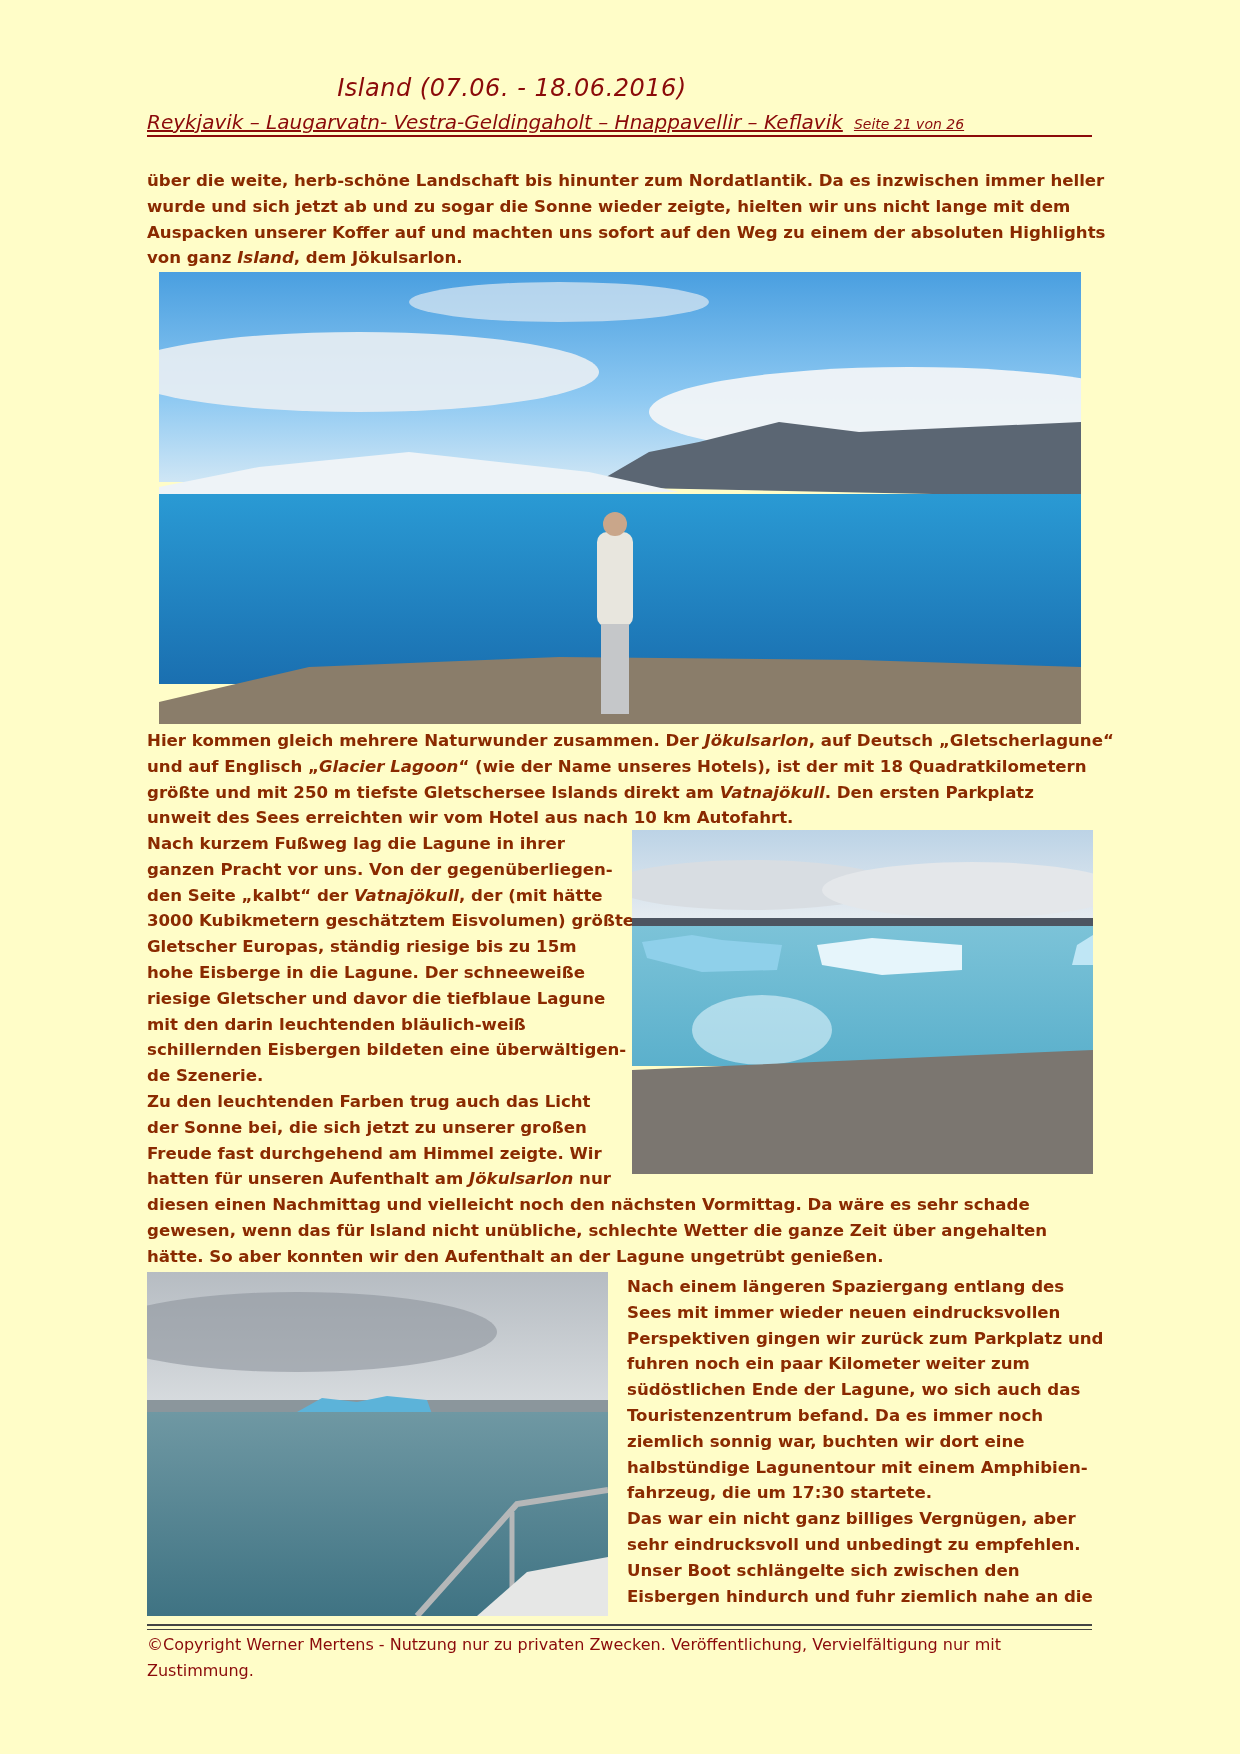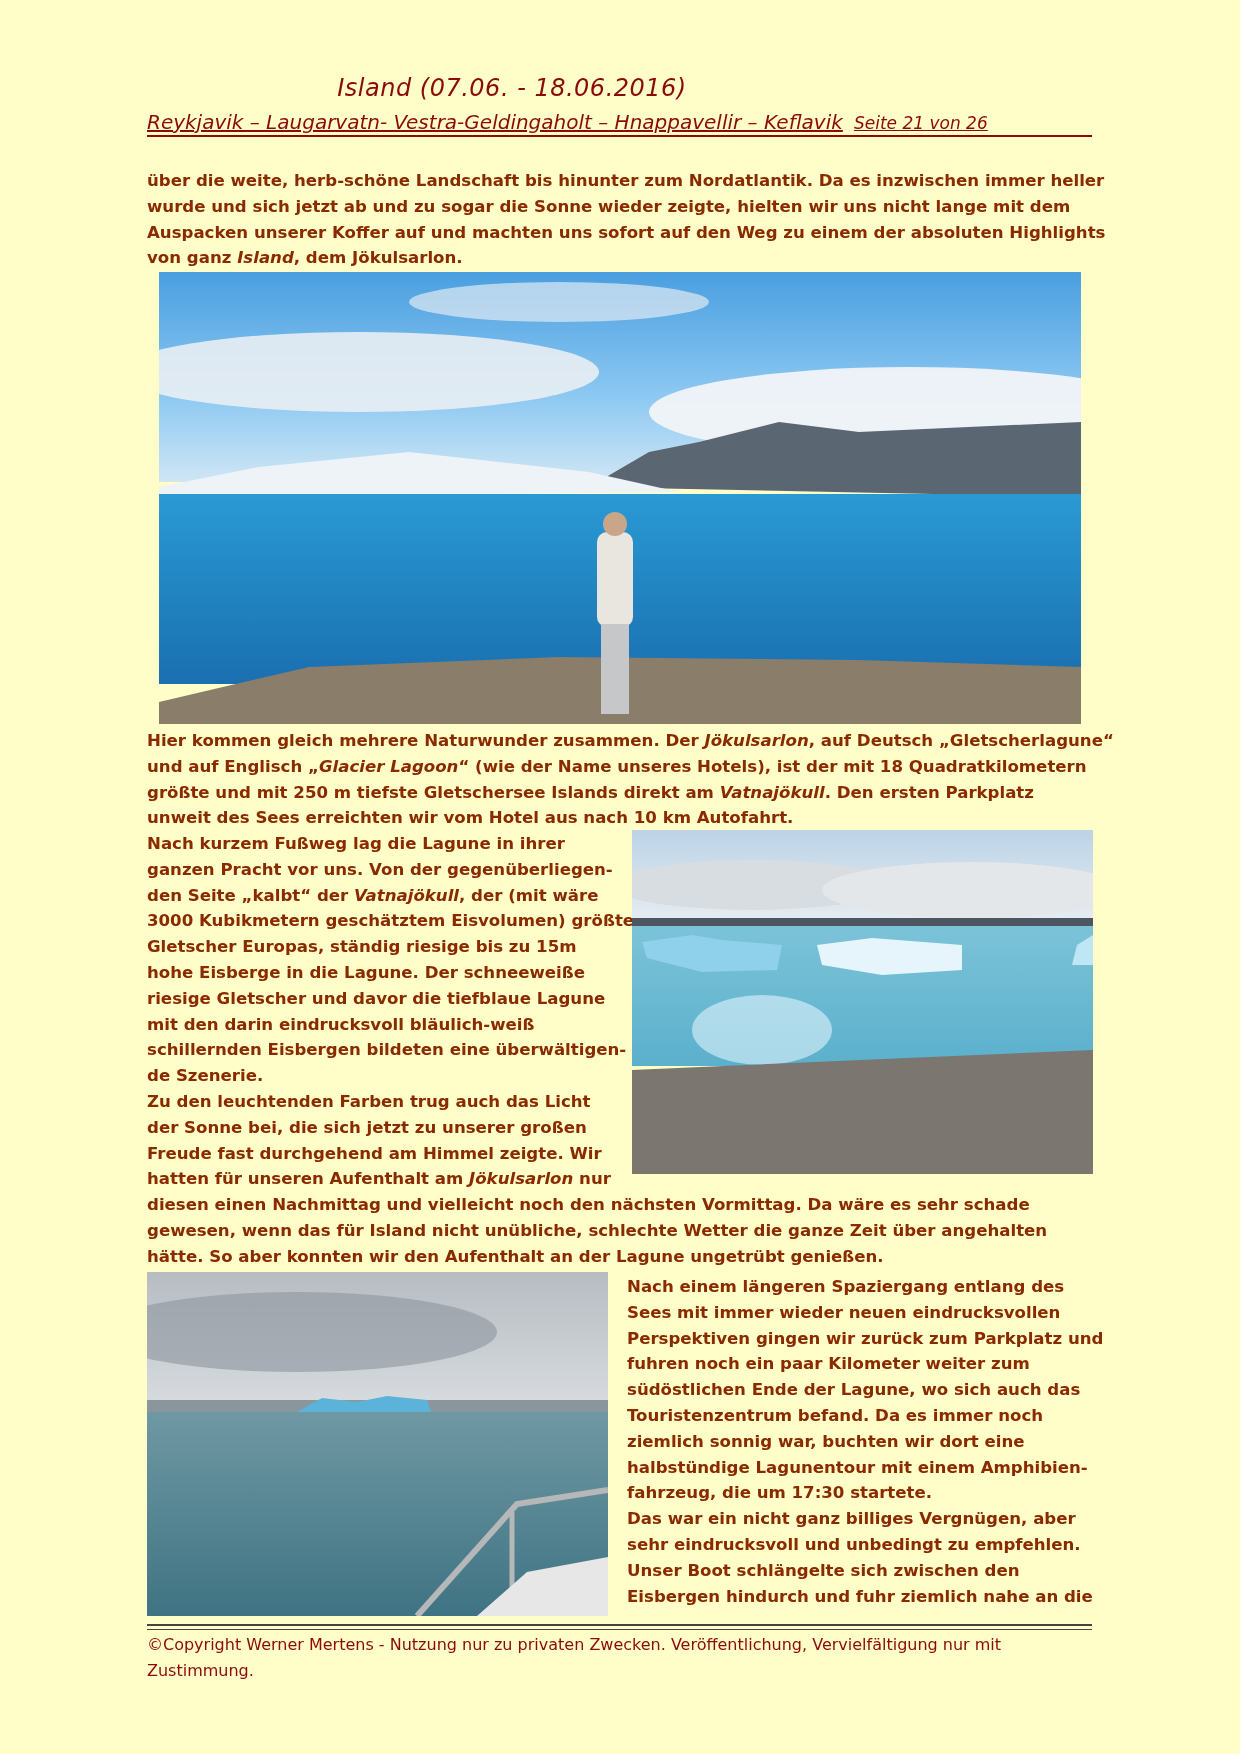--- a/index.html
+++ b/index.html
@@ -9,21 +9,21 @@
     }
     .title {
       position:absolute; top:74px; left:0; width:1024px; text-align:center;
       font-style:italic; font-size:24px; color:#8b0a0a; letter-spacing:0.5px;
     }
     .subtitle {
       position:absolute; top:110px; left:147px; width:945px; white-space:nowrap;
       font-style:italic; color:#8b0a0a; border-bottom:2px solid #8b0a0a; padding-bottom:1px;
     }
     .subtitle .route { font-weight:normal; font-size:20px; text-decoration:underline; }
-    .subtitle .page { font-size:17px; margin-left:6px; text-decoration:underline; }
+    .subtitle .page { font-size:14px; margin-left:6px; text-decoration:underline; }
     .txt { position:absolute; font-weight:bold; font-size:16.6px; line-height:25.8px; color:#8a2a00; white-space:nowrap; }
     .txt i { font-weight:bold; }
     .photo { position:absolute; overflow:hidden; }
     .hr { position:absolute; left:147px; top:1624px; width:945px; height:3px; border-top:2px solid #444; border-bottom:1px solid #444; }
     .footer { position:absolute; left:147px; top:1632px; width:945px; font-size:16px; line-height:26px; color:#8b0a0a; }
   </style>
 </head>
 <body>
 
 <div class="title">Island  (07.06. - 18.06.2016)</div>
@@ -69,26 +69,26 @@
 <div class="txt" style="left:147px; top:728px;">
   <div><span>Hier kommen gleich mehrere Naturwunder zusammen. Der </span><i>Jökulsarlon</i><span>, auf Deutsch „Gletscherlagune“</span></div>
   <div><span>und auf Englisch „</span><i>Glacier Lagoon</i><span>“ (wie der Name unseres Hotels), ist der mit 18 Quadratkilometern</span></div>
   <div><span>größte und mit 250 m tiefste Gletschersee Islands direkt am </span><i>Vatnajökull</i><span>. Den ersten Parkplatz</span></div>
   <div>unweit des Sees erreichten wir vom Hotel aus nach 10 km Autofahrt.</div>
 </div>
 
 <div class="txt" style="left:147px; top:831px;">
   <div>Nach kurzem Fußweg lag die Lagune in ihrer</div>
   <div>ganzen Pracht vor uns. Von der gegenüberliegen-</div>
-  <div><span>den Seite „kalbt“ der </span><i>Vatnajökull</i><span>, der (mit wäre</span></div>
+  <div><span>den Seite „kalbt“ der </span><i>Vatnajökull</i><span>, der (mit hätte</span></div>
   <div>3000 Kubikmetern geschätztem Eisvolumen) größte</div>
   <div>Gletscher Europas, ständig riesige bis zu 15m</div>
   <div>hohe Eisberge in die Lagune. Der schneeweiße</div>
   <div>riesige Gletscher und davor die tiefblaue Lagune</div>
-  <div>mit den darin eindrucksvoll bläulich-weiß</div>
+  <div>mit den darin leuchtenden bläulich-weiß</div>
   <div>schillernden Eisbergen bildeten eine überwältigen-</div>
   <div>de Szenerie.</div>
   <div>Zu den leuchtenden Farben trug auch das Licht</div>
   <div>der Sonne bei, die sich jetzt zu unserer großen</div>
   <div>Freude fast durchgehend am Himmel zeigte. Wir</div>
   <div><span>hatten für unseren Aufenthalt am </span><i>Jökulsarlon</i><span> nur</span></div>
   <div>diesen einen Nachmittag und vielleicht noch den nächsten Vormittag. Da wäre es sehr schade</div>
   <div>gewesen, wenn das für Island nicht unübliche, schlechte Wetter die ganze Zeit über angehalten</div>
   <div>hätte. So aber konnten wir den Aufenthalt an der Lagune ungetrübt genießen.</div>
 </div>

